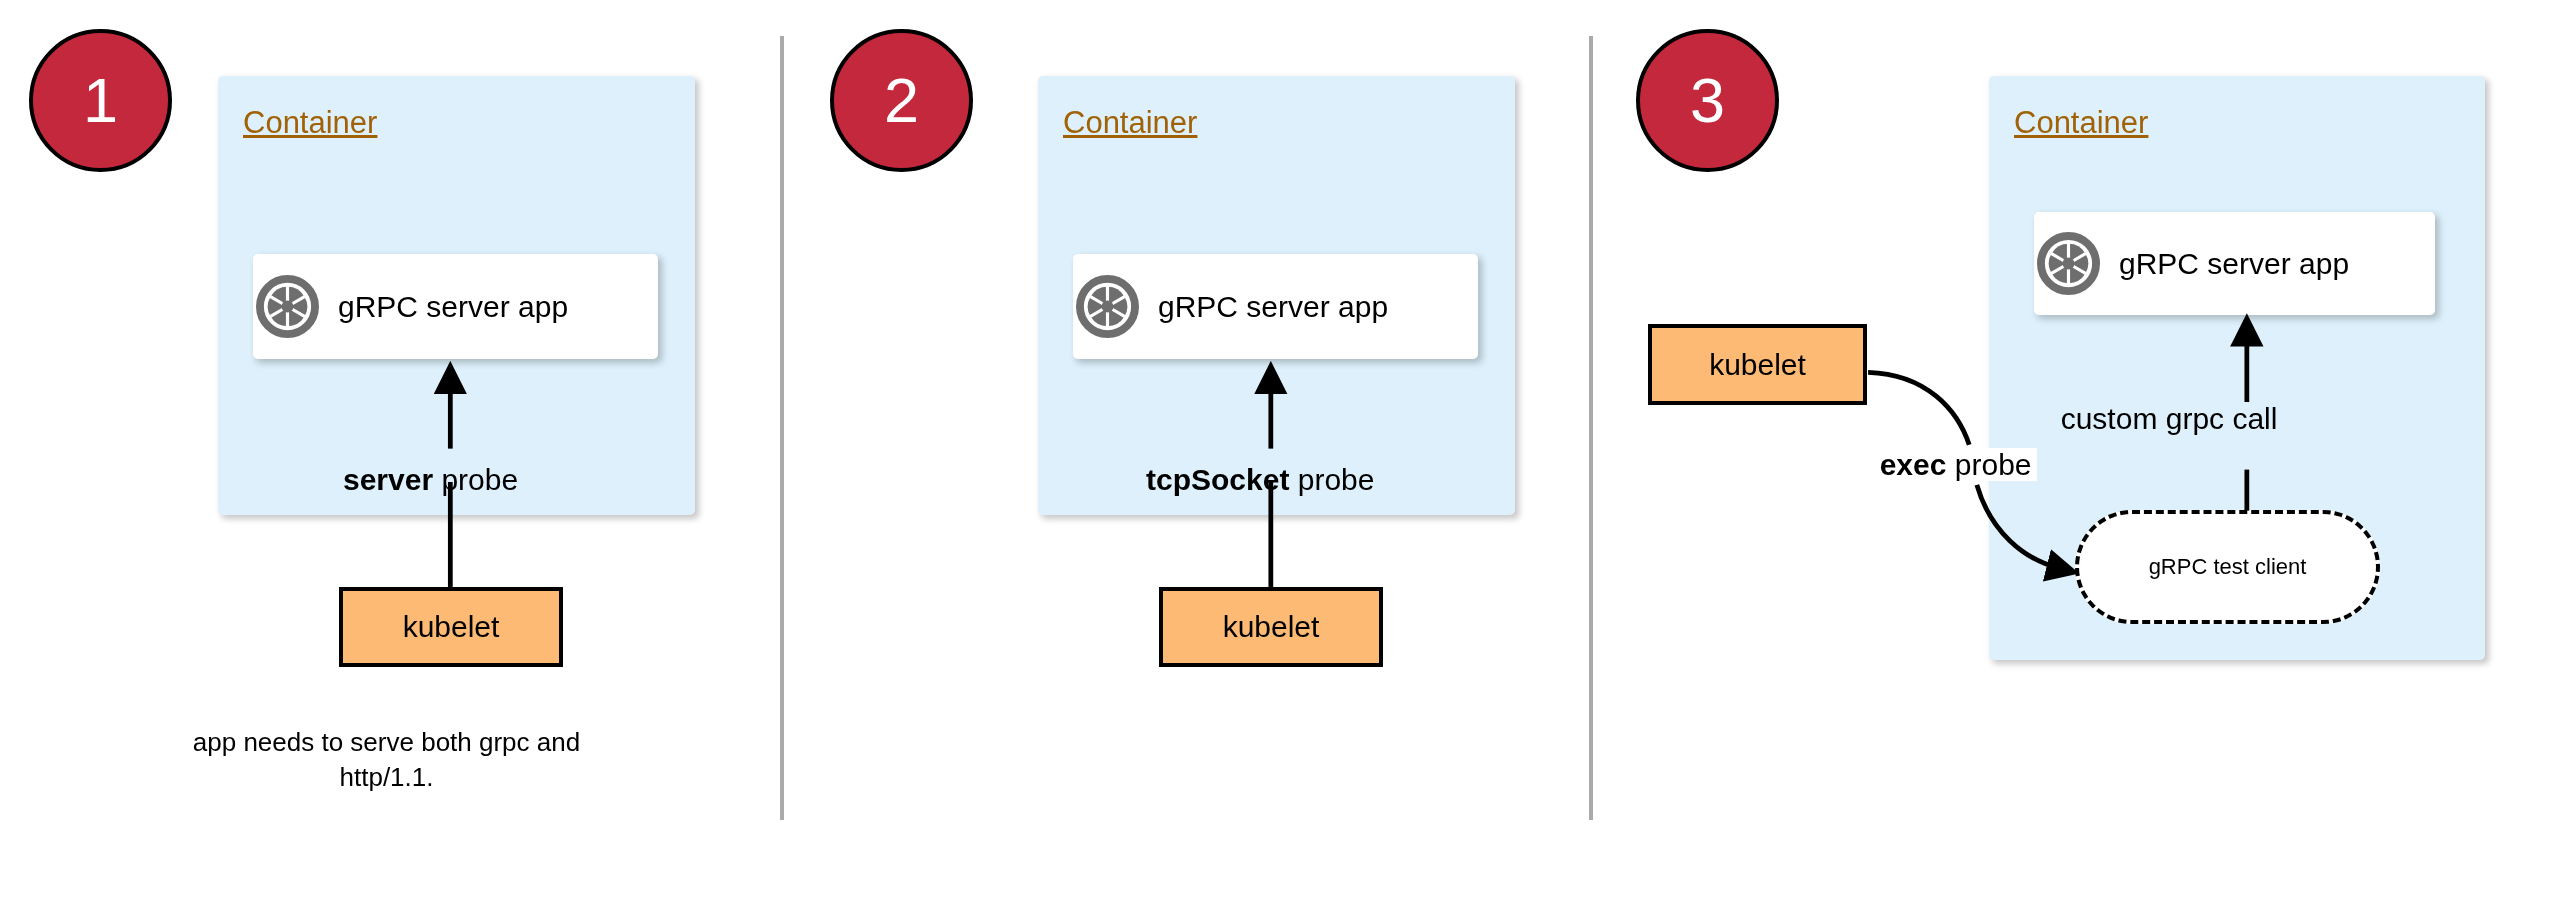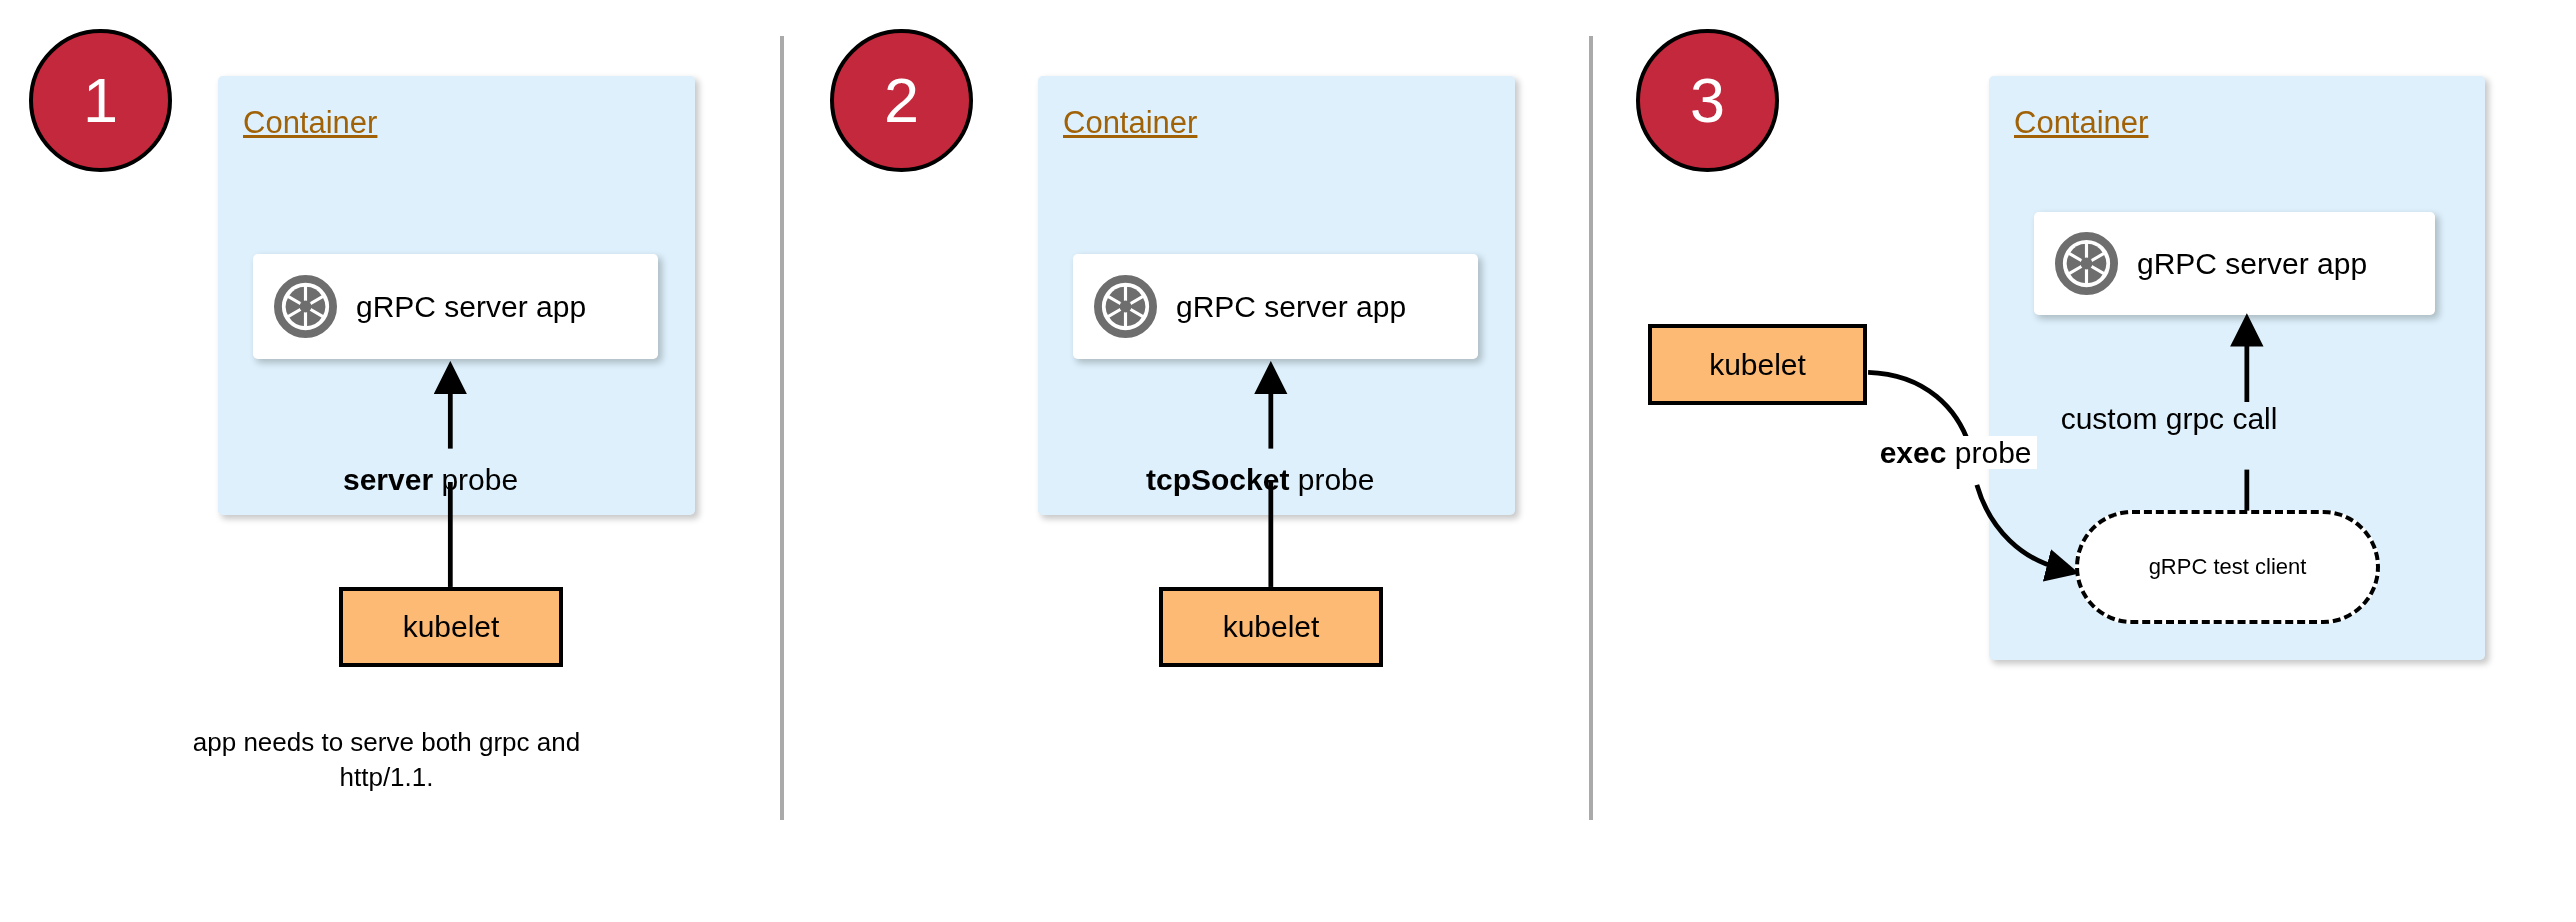--- a/index.html
+++ b/index.html
@@ -77,21 +77,21 @@
   }
 
   
   .app-card {
     position: absolute;
     background: #ffffff;
     border-radius: 4.8px;
     box-shadow: 3.8px 3.8px 7.6px rgba(0,0,0,0.22);
     display: flex;
     align-items: center;
-    padding-left: 21px;
+    padding-left: 3px;
     box-sizing: border-box;
   }
   .app-card .label {
     font-size: 30px;
     margin-left: 19px;
     white-space: nowrap;
     color: #000000;
   }
   .aperture-icon { flex: 0 0 auto; display: block; }
 
@@ -271,21 +271,21 @@
           <line x1="32" y1="32" x2="14.7" y2="42"></line>
           <line x1="32" y1="32" x2="14.7" y2="22"></line>
         </g>
         <circle cx="32" cy="32" r="6" fill="#6e6e6e"></circle>
       </svg>
       <span class="label">gRPC server app</span>
     </div>
 
     <div class="kubelet-box" style="left:55px; top:324px; width:219px; height:81px;">kubelet</div>
 
-    <div class="probe-label" style="left:281px; top:436px; z-index:5;">
+    <div class="probe-label" style="left:281px; top:448px; z-index:5;">
       <span class="bg-pad" style="background:#ffffff;"><b>exec</b><span> probe</span></span>
     </div>
 
     <div class="probe-label" style="left:462px; top:402px; z-index:5;">
       <span class="bg-pad" style="background:#ddf0fb;">custom grpc call</span>
     </div>
 
     <div class="test-client" style="left:482px; top:510px; width:305px; height:114px;">gRPC test client</div>
 
   </div>

